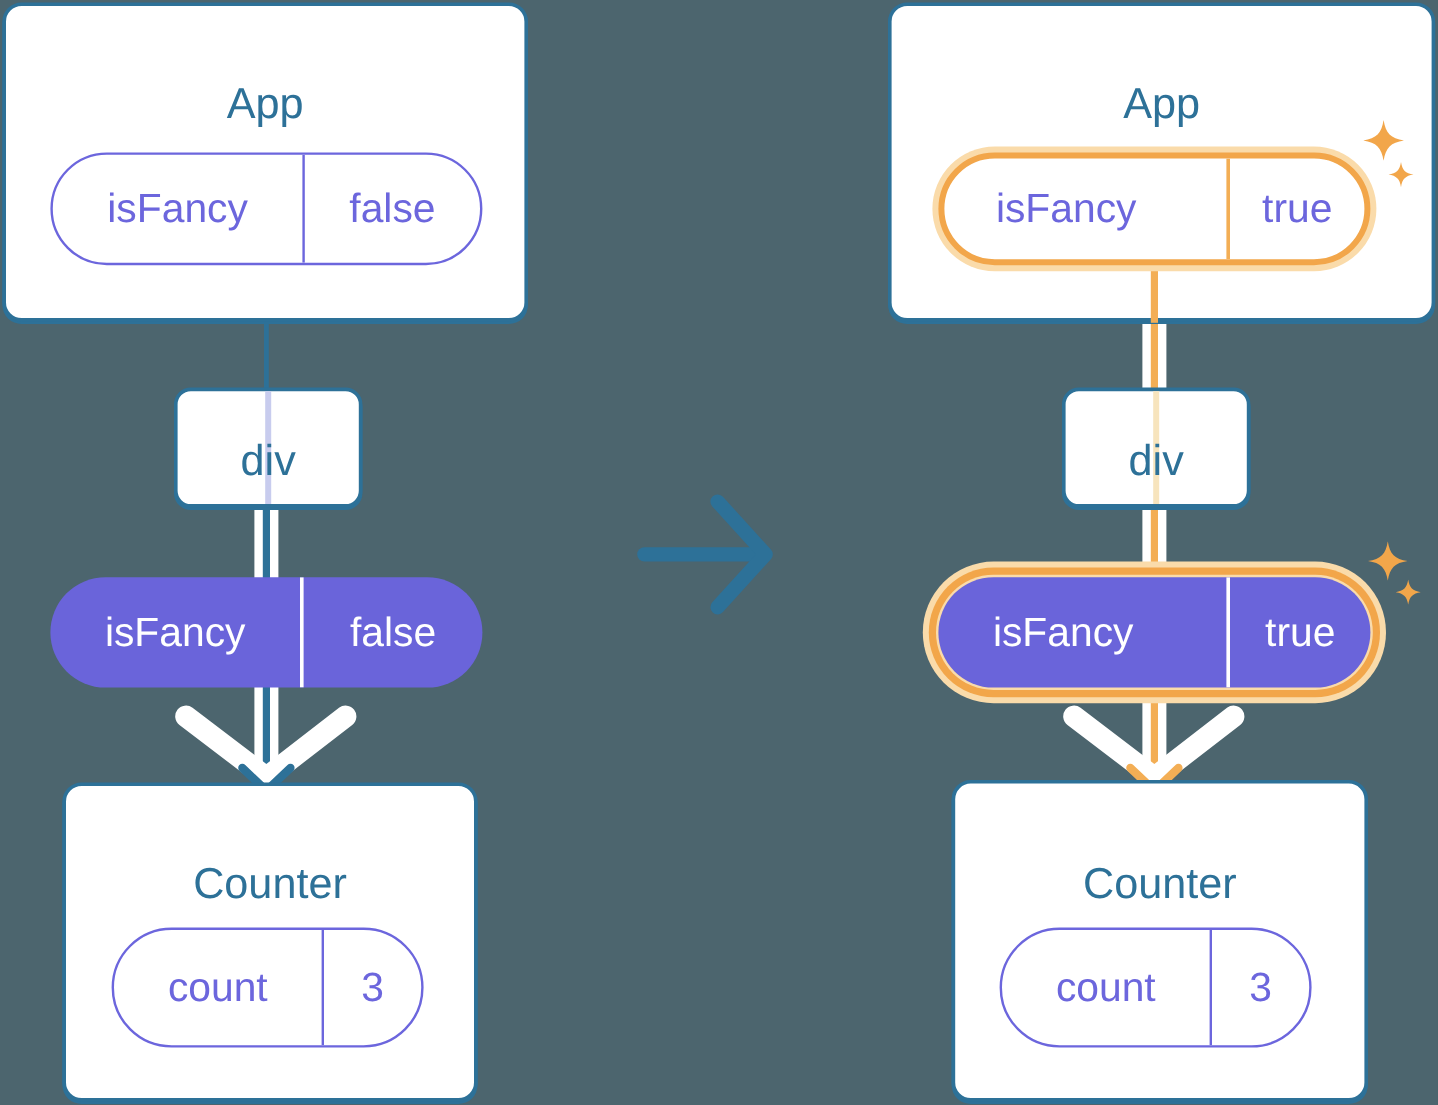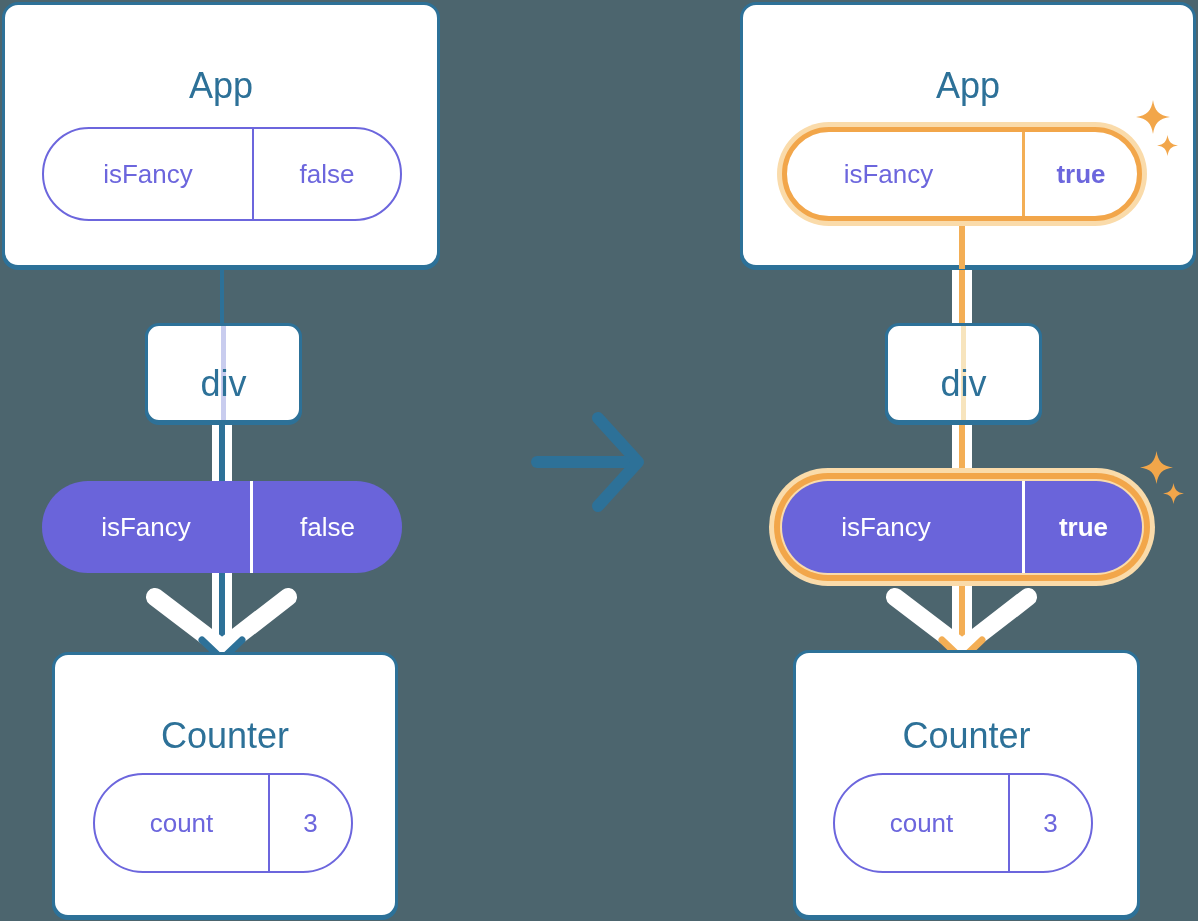--- a/index.html
+++ b/index.html
@@ -24,31 +24,31 @@
     border:3px solid var(--teal);
     box-shadow:0 2px 0 var(--teal);
     border-radius:16px;box-sizing:border-box;
   }
   .card-title{
     position:absolute;left:0;right:0;text-align:center;
     color:var(--teal);font-size:36px;line-height:40px;font-weight:normal;margin-top:11px;
   }
   .pill{
     position:absolute;display:flex;box-sizing:border-box;
-    border-radius:999px;overflow:hidden;font-size:26px;
+    border-radius:999px;overflow:hidden;font-size:34px;
   }
   .pill .cell{display:flex;align-items:center;justify-content:center;box-sizing:border-box;}
   .pill-outline{background:#fff;border:2.5px solid var(--purple-text);color:var(--purple-text);}
   .pill-outline .cell.value{border-left:2.5px solid var(--purple-text);}
   .pill-outline.hl{border:5px solid var(--orange);box-shadow:0 0 0 5px var(--orange-halo);}
   .pill-outline.hl .cell.value{border-left:3px solid var(--orange-line);}
   .pill-solid{background:var(--purple-fill);color:#fff;}
   .pill-solid .cell.value{border-left:3px solid #fff;}
   .pill-solid.hl{box-shadow:0 0 0 2px var(--orange-halo),0 0 0 8px var(--orange),0 0 0 13px var(--orange-halo);}
-  .bold{font-weight:bold;margin-left:32px;}
+  .bold{font-weight:normal;margin-left:32px;}
   .edge{position:absolute;background:var(--teal);}
   .flow-band{position:absolute;width:20px;background:#fff;}
   .flow-band::before{content:"";position:absolute;left:7px;top:0;bottom:0;width:6px;background:var(--flow,var(--teal));}
   .flow-band.teal{--flow:var(--teal);}
   .flow-band.orange{--flow:var(--orange-line);}
   .inner-line{position:absolute;top:0;bottom:0;width:5px;}
   .orange-stub{position:absolute;width:6px;background:var(--orange-line);}
   svg{position:absolute;display:block;}
 </style>
 </head>

